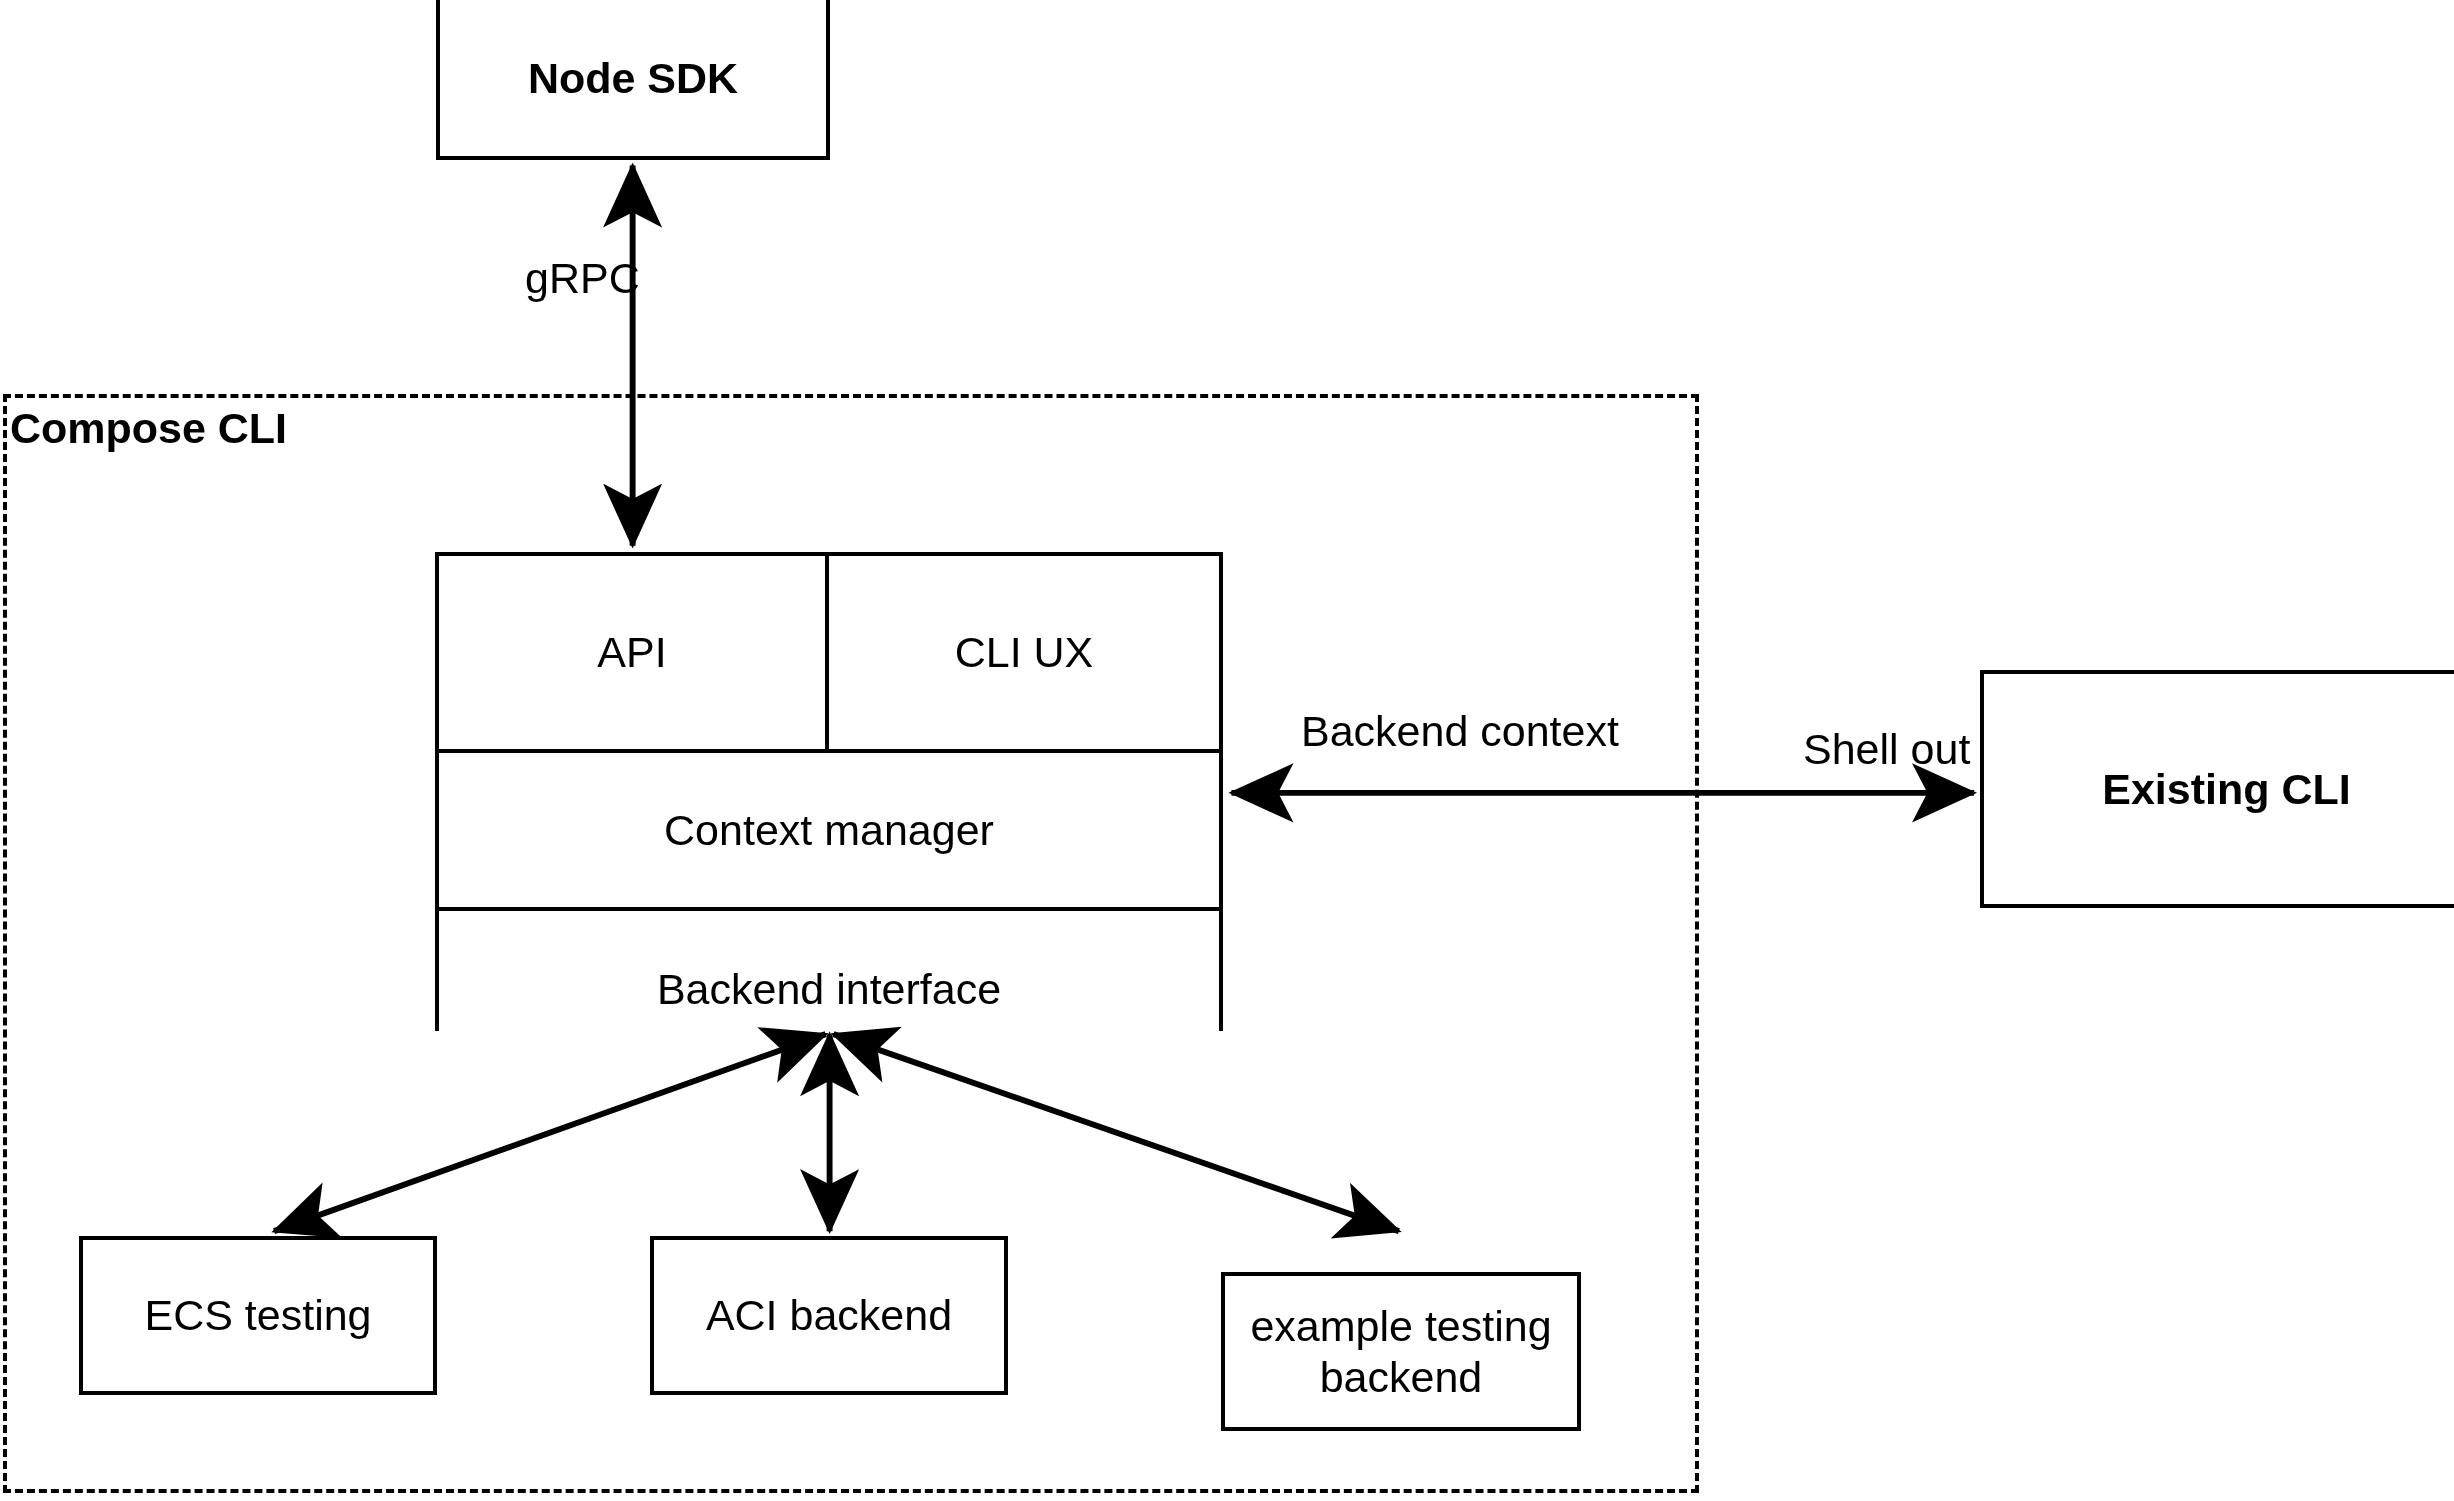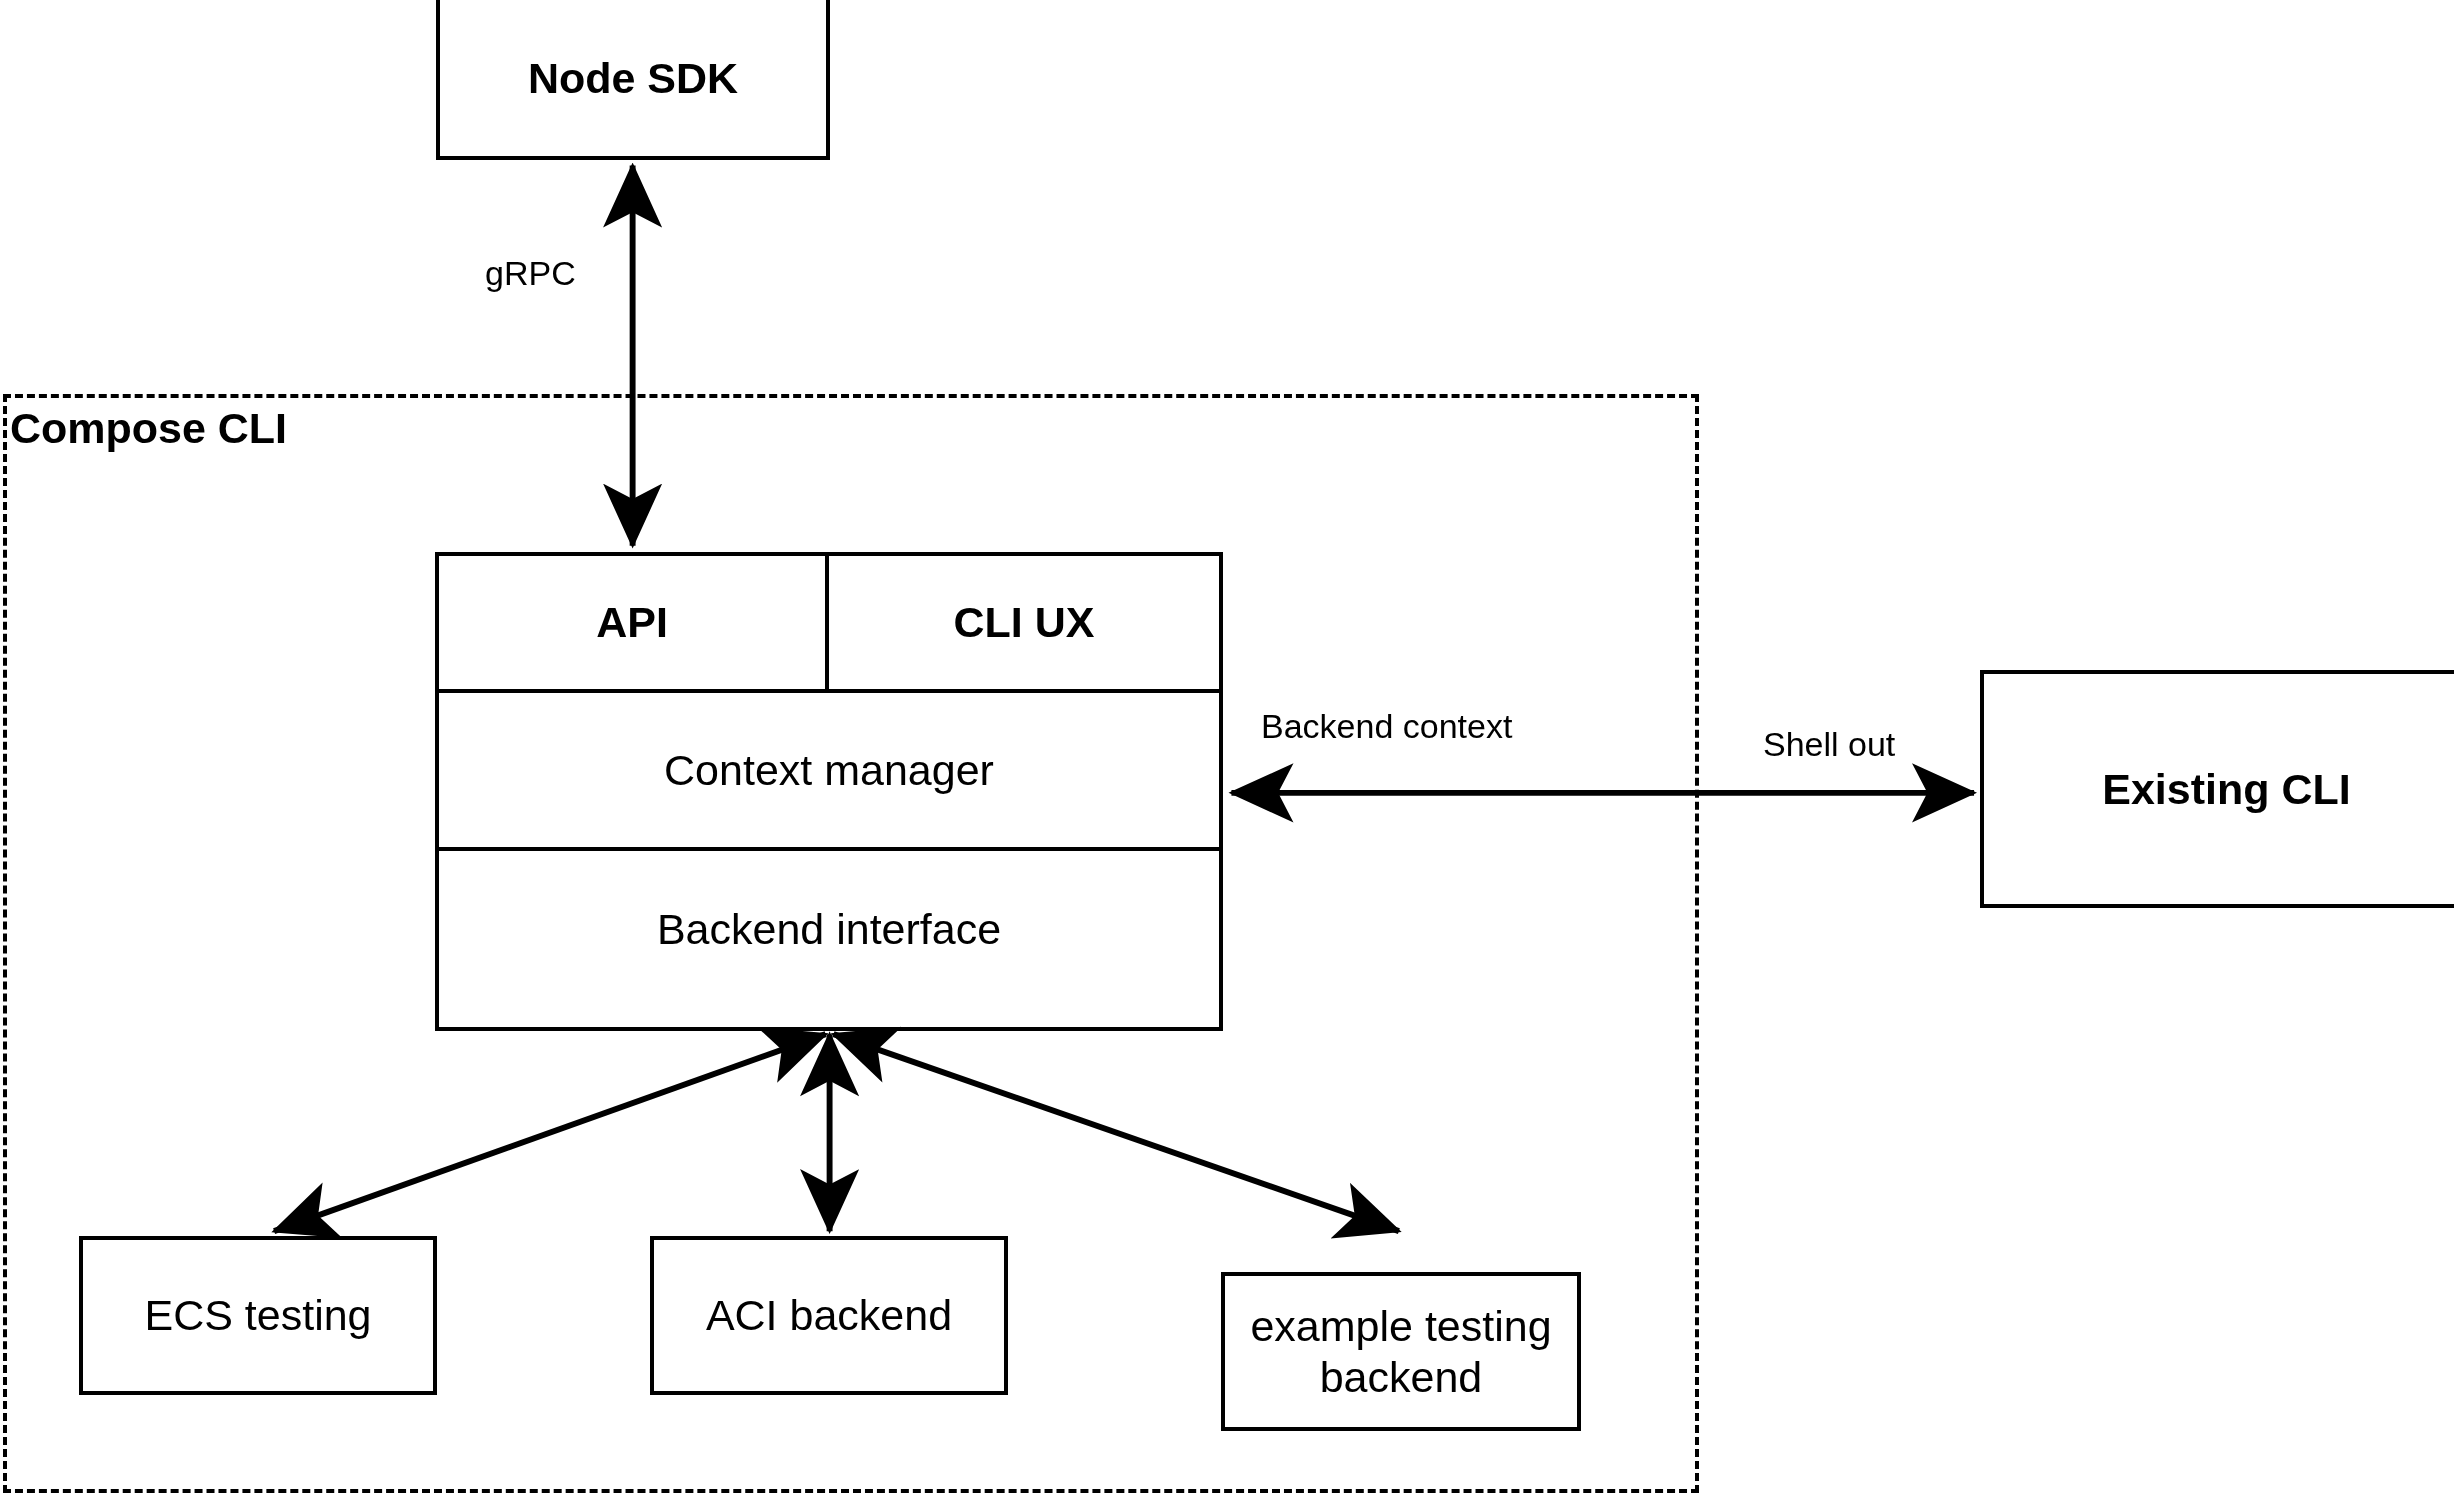--- a/index.html
+++ b/index.html
@@ -75,23 +75,22 @@
     display: flex;
     flex-direction: column;
   }
   .stack-row {
     box-sizing: border-box;
     display: flex;
     flex: 0 0 auto;
     background: #ffffff;
   }
   #row-top {
-    height: 137px;
+    height: 197px;
     border-bottom: 4.9px solid #000000;
-    font-weight: bold;
   }
   #row-mid {
     height: 158px;
     border-bottom: 4.9px solid #000000;
     align-items: center;
     justify-content: center;
     font-size: 43px;
   }
   #row-bot {
     height: 156px;
@@ -127,23 +126,24 @@
     position: absolute;
     left: 0;
     top: 0;
     width: 2455px;
     height: 1501px;
     pointer-events: none;
   }
 
   .edge-label {
     position: absolute;
-    font-size: 34px;
+    font-size: 43px;
     color: #000000;
     white-space: nowrap;
+    margin-left: 40px;
   }
   #label-grpc          { left: 485px;  top: 254px; }
   #label-existing-ctx  { left: 1261px; top: 707px; }
   #label-shell-out     { left: 1763px; top: 725px; }
 </style>
 </head>
 <body>
 
 <div id="canvas">
 

